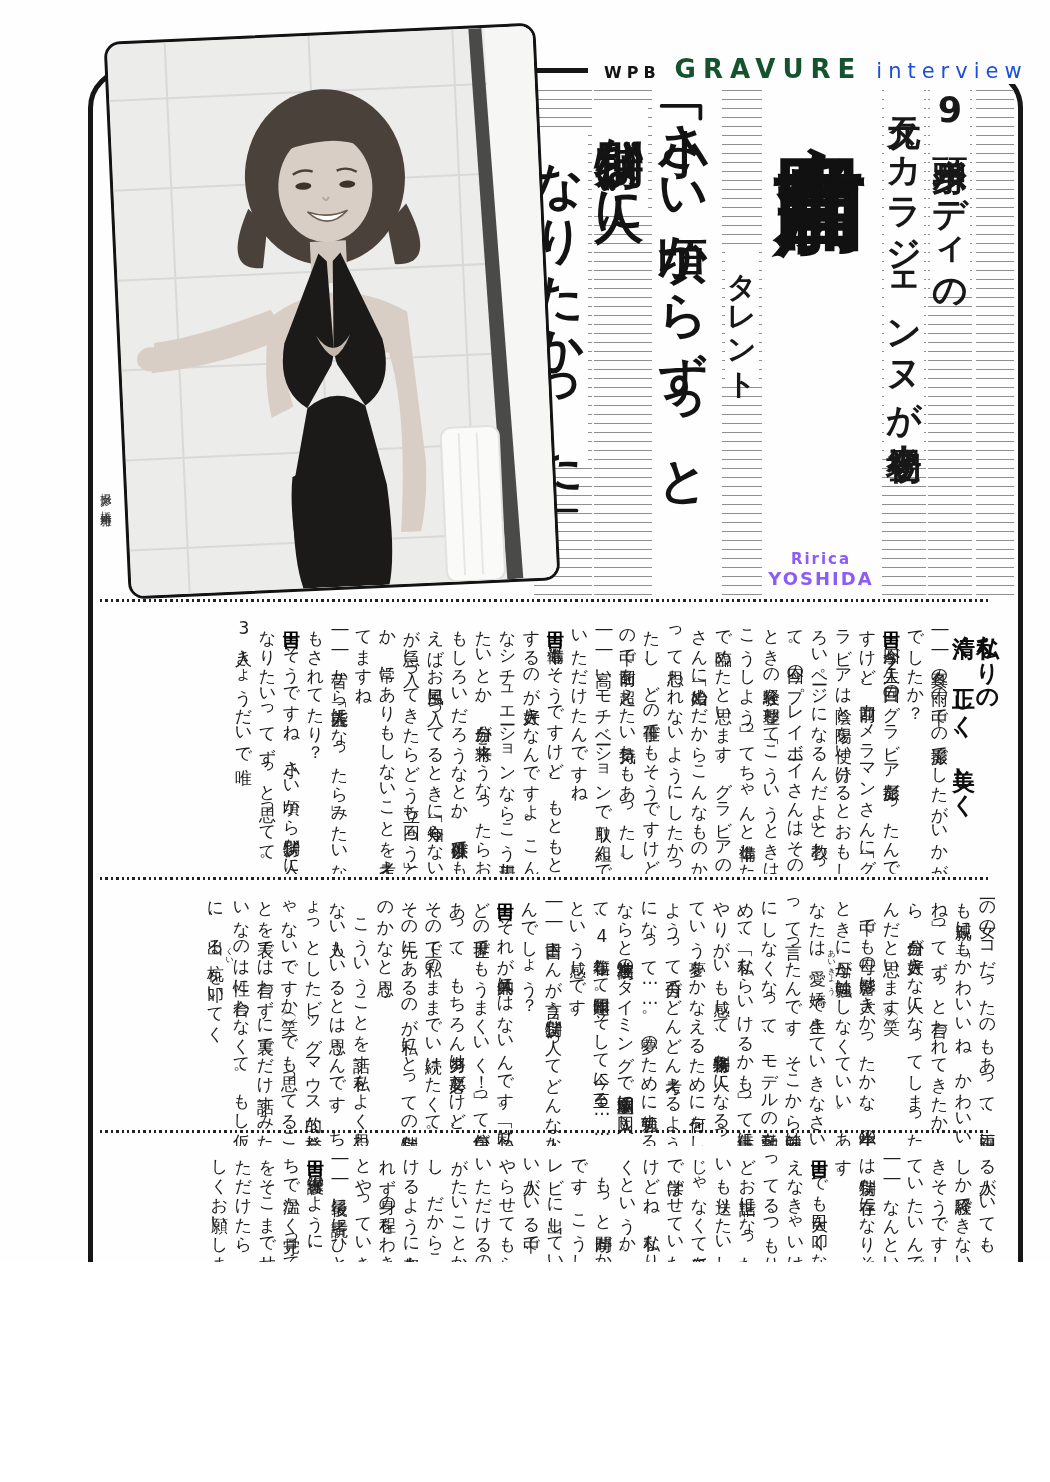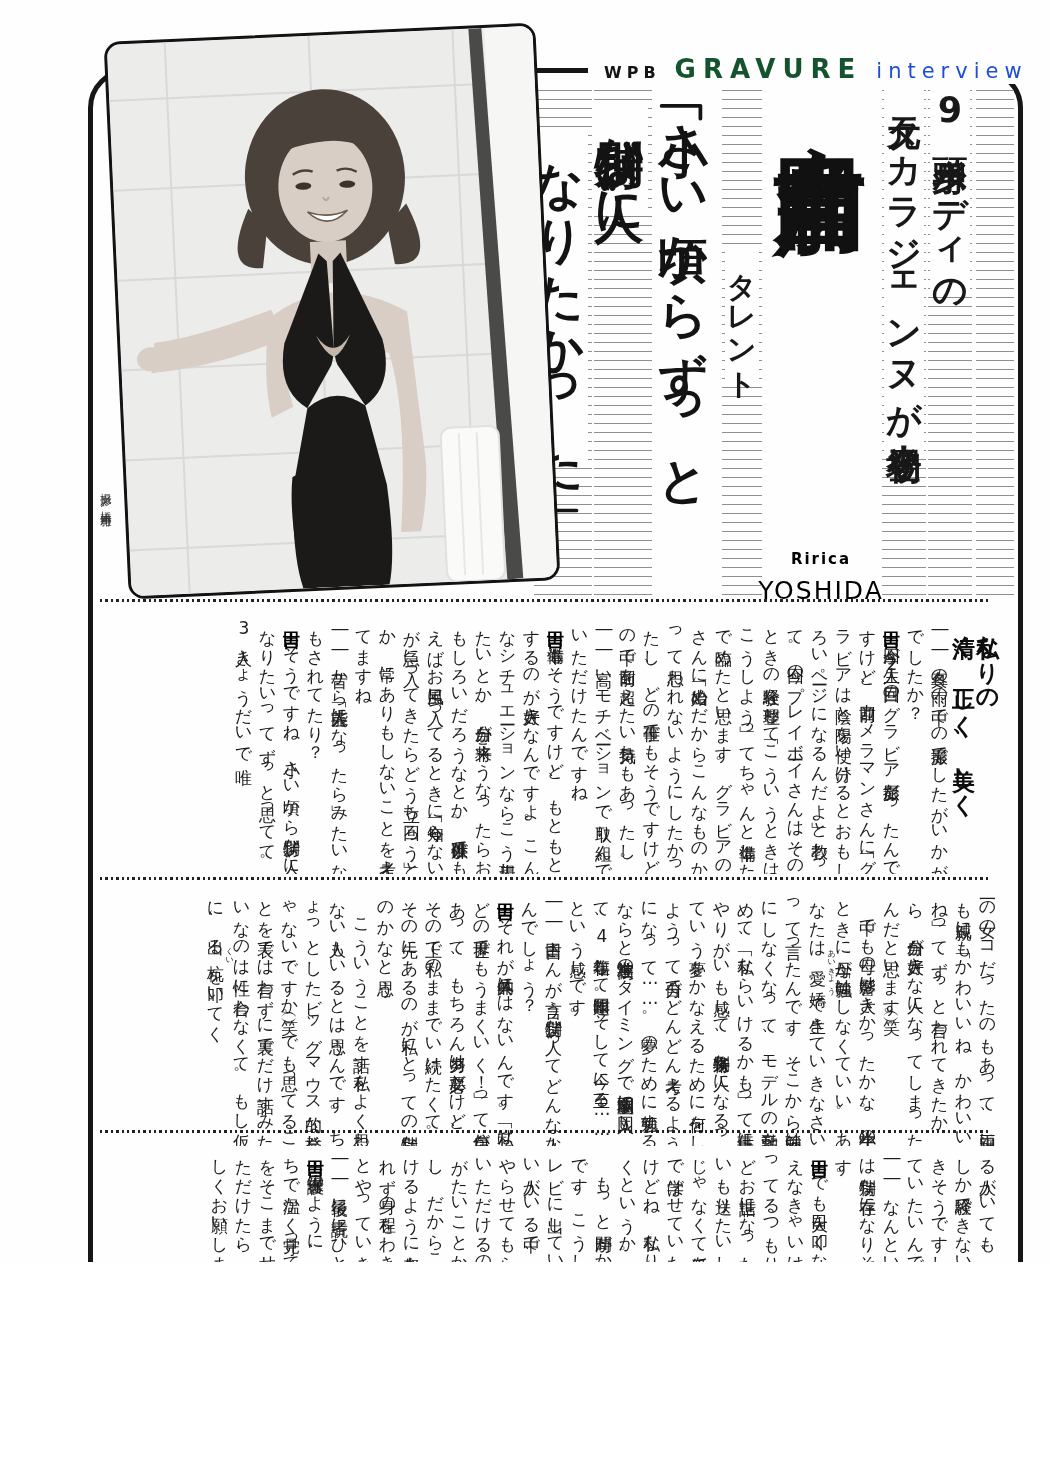--- a/index.html
+++ b/index.html
@@ -31,23 +31,23 @@
   .vcol{position:absolute;writing-mode:vertical-rl;text-orientation:upright;
         top:90px;height:506px;text-align:start;}
   .hatch{background:repeating-linear-gradient(to bottom,#8f8f8f 0 1.4px,transparent 1.4px 9px);}
   .vcol .wbg{background:#fefefe;}
   .kicker{font-weight:bold;font-size:35px;line-height:44px;letter-spacing:1px;color:#181818;}
   .quote{font-weight:bold;font-size:49px;letter-spacing:0;color:#131313;}
   .role{font-weight:bold;font-size:29px;color:#181818;}
   .big-name{position:absolute;left:762px;top:84px;width:118px;height:478px;
             writing-mode:vertical-rl;text-orientation:upright;font-size:93px;line-height:118px;
             font-weight:bold;color:#111;letter-spacing:2px;}
-  .roman{position:absolute;left:752px;top:550px;width:138px;text-align:center;color:#000000;}
+  .roman{position:absolute;left:752px;top:550px;width:138px;text-align:center;color:#8b5cf6;}
   .roman .r1{font-size:15px;font-weight:bold;letter-spacing:2px;}
-  .roman .r2{font-size:25px;font-weight:normal;letter-spacing:2px;margin-top:8px;}
+  .roman .r2{font-size:18px;font-weight:bold;letter-spacing:2px;}
 
   
   .photo{position:absolute;left:116px;top:32px;width:426px;height:552px;
          border:3px solid #131313;border-radius:16px;overflow:hidden;
          transform:rotate(-2.6deg);transform-origin:center;background:#ececea;}
   .photo svg{display:block;}
   .credit{position:absolute;left:98px;top:484px;writing-mode:vertical-rl;text-orientation:mixed;
           font-size:11.5px;letter-spacing:2px;color:#333;}
 
   

